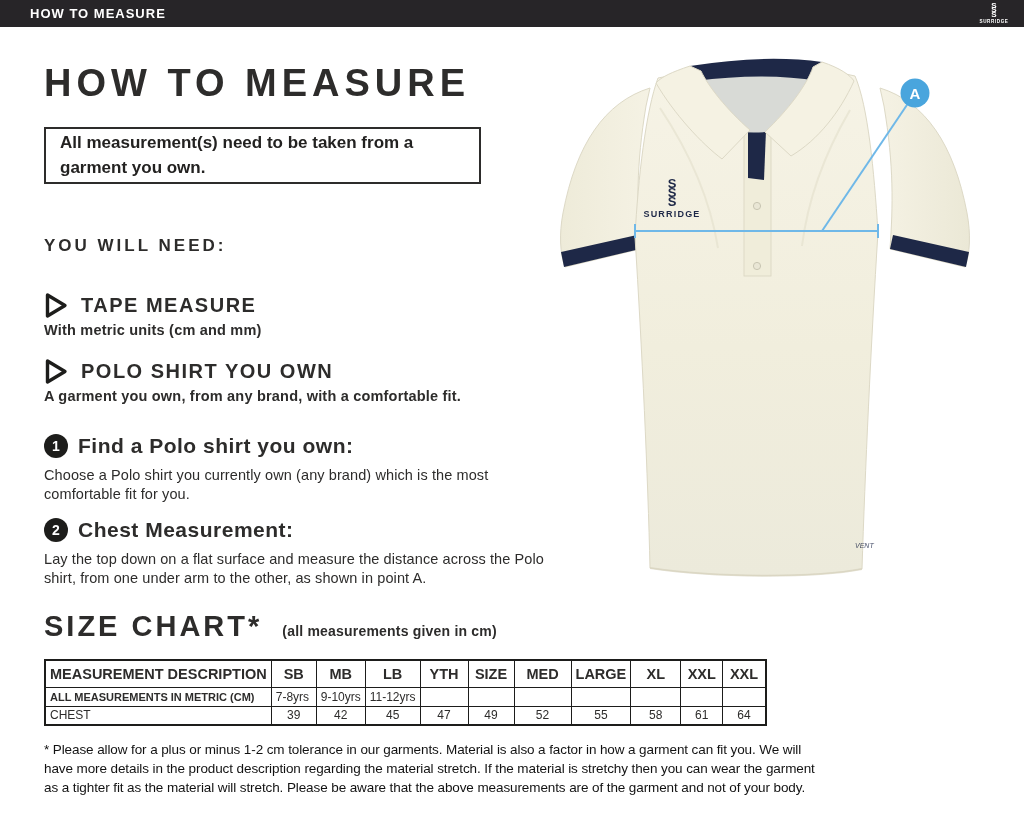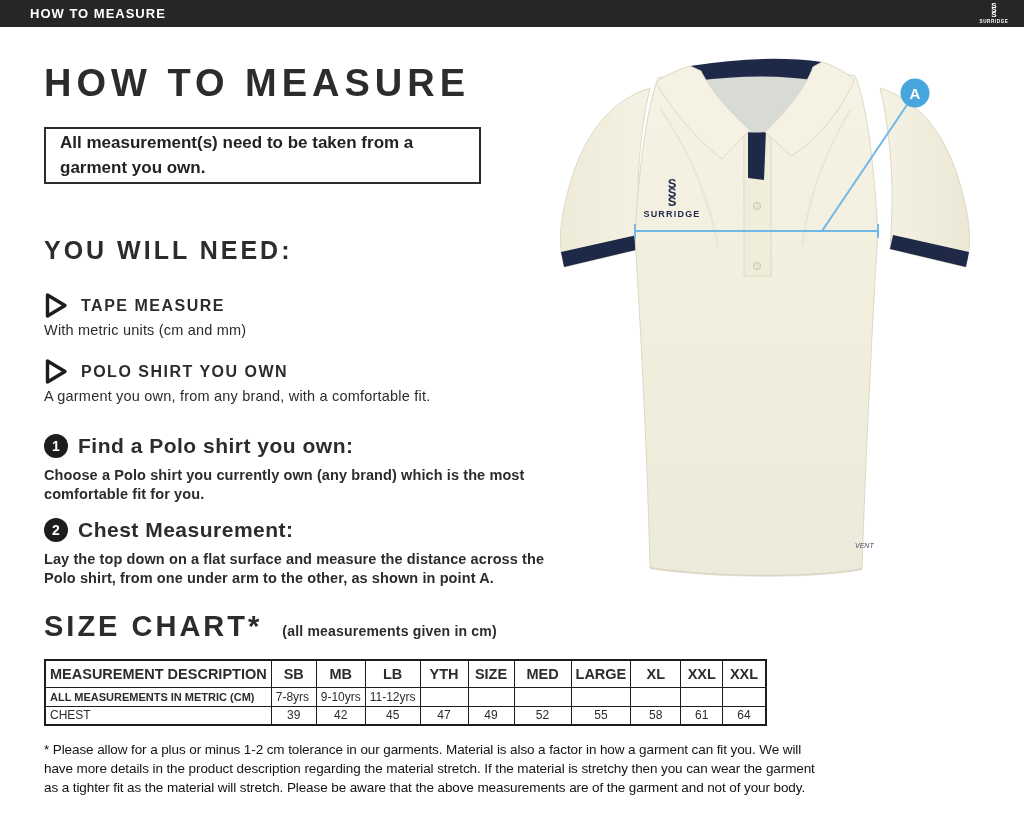--- a/index.html
+++ b/index.html
@@ -18,38 +18,38 @@
                           text-align:center; letter-spacing:0; }
   .topbar-logo .brand { color:#fff; font-size:4.6px; font-weight:bold; letter-spacing:0.6px; margin-top:1.5px; }
 
   
   .h1 { position:absolute; left:44px; top:62px; font-size:38px; font-weight:bold;
         letter-spacing:5px; color:#2d2c2b; }
   .notice-box { position:absolute; left:44px; top:127px; width:437px;
                 border:2px solid #2d2c2b; padding:2px 14px; }
   .notice-box p { font-size:17px; font-weight:bold; line-height:1.45; color:#232221; }
 
-  .need-heading { position:absolute; left:44px; top:236px; font-size:25px;
+  .need-heading { position:absolute; left:44px; top:236px; font-size:17px;
                   font-weight:bold; letter-spacing:3px; }
 
   .need-item { position:absolute; left:44px; }
   .need-item .row { display:flex; align-items:center; gap:12px; }
   .need-item .tri { flex:0 0 auto; display:block; }
-  .need-item .label { font-size:16px; font-weight:bold; letter-spacing:1.5px; }
-  .need-item .desc { font-size:14.5px; font-weight:normal; margin-top:3px; letter-spacing:0.2px; }
+  .need-item .label { font-size:20px; font-weight:bold; letter-spacing:1.5px; }
+  .need-item .desc { font-size:14.5px; font-weight:bold; margin-top:3px; letter-spacing:0.2px; }
   #need-1 { top:292px; }
   #need-2 { top:358px; }
 
   .step { position:absolute; left:44px; width:520px; }
   .step .row { display:flex; align-items:center; gap:10px; }
   .step .num { flex:0 0 auto; width:24px; height:24px; border-radius:50%;
                background:#1d1d1b; color:#fff; font-size:14px; font-weight:bold;
                display:flex; align-items:center; justify-content:center; }
   .step .title { font-size:21px; font-weight:bold; letter-spacing:0.5px; }
-  .step .desc { font-size:14.5px; font-weight:bold; line-height:1.32; margin-top:8px;
+  .step .desc { font-size:14.5px; font-weight:normal; line-height:1.32; margin-top:8px;
                 letter-spacing:0.1px; }
   #step-1 { top:434px; }
   #step-2 { top:518px; }
 
   .sizechart-heading { position:absolute; left:44px; top:610px; display:flex;
                        align-items:baseline; gap:20px; }
   .sizechart-heading .big { font-size:29px; font-weight:bold; letter-spacing:3px; }
   .sizechart-heading .small { font-size:14px; font-weight:bold; letter-spacing:0.2px; }
 
   

